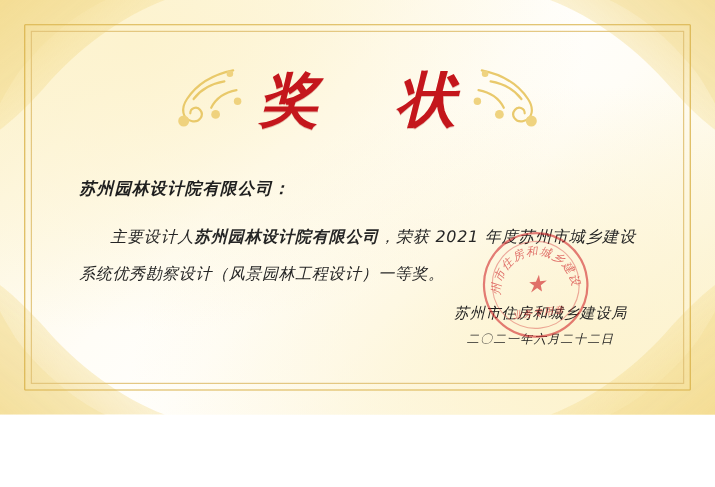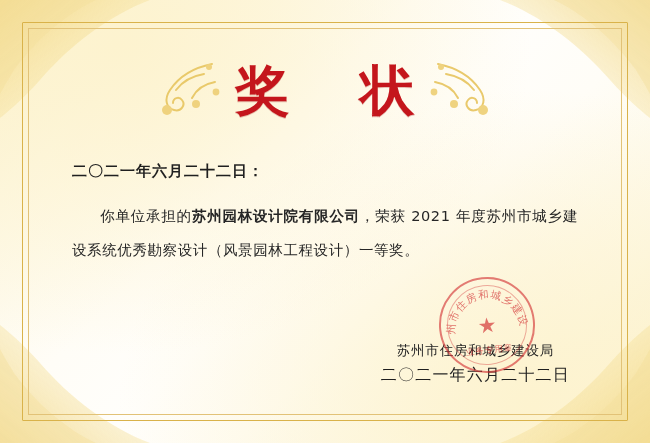--- a/index.html
+++ b/index.html
@@ -11,27 +11,28 @@
     width: 650px;
     height: 443px;
     font-family: "Liberation Sans", sans-serif;
     overflow: hidden;
   }
 
   
   .cert {
     position: relative;
     width: 650px;
-    height: 443px;
+    height: 377px;
     box-sizing: border-box;
     background:
       radial-gradient(ellipse at 18% 10%, #fdf3cf 0%, rgba(253,243,207,0) 55%),
       radial-gradient(ellipse at 82% 92%, #fdf3cf 0%, rgba(253,243,207,0) 55%),
       linear-gradient(135deg, #fbf0c8 0%, #fdf8e4 18%, #fffdf7 38%, #fffefb 50%, #fffdf7 62%, #fdf8e4 82%, #fbf0c8 100%);
     overflow: hidden;
+    font-style: italic;
   }
 
   
   .corner-bloom {
     position: absolute;
     width: 150px;
     height: 120px;
     pointer-events: none;
     opacity: .85;
   }
@@ -139,21 +140,21 @@
     text-align: center;
     color: #1f1f1f;
   }
   .sign-org {
     font-size: 13.5px;
     letter-spacing: .8px;
     line-height: 24px;
     white-space: nowrap;
   }
   .sign-date {
-    font-size: 16px;
+    font-size: 11px;
     letter-spacing: 1.2px;
     line-height: 24px;
     white-space: nowrap;
   }
 
   
   .seal {
     position: absolute;
     left: 405px;
     bottom: 36px;
@@ -259,24 +260,24 @@
         <g fill="#efd17a">
           <circle cx="15" cy="52" r="5"></circle>
           <circle cx="44" cy="46" r="4"></circle>
           <circle cx="64" cy="34" r="3.4"></circle>
           <circle cx="57" cy="9" r="3"></circle>
         </g>
       </svg>
     </div>
 
     <div class="body">
-      <div class="salutation">二〇二一年六月二十二日：</div>
+      <div class="salutation">苏州园林设计院有限公司：</div>
 
       <div class="para">
-        <span class="indent"></span><span>你单位承担的</span><b>苏州园林设计院有限公司</b><span>，荣获 2021 年度苏州市城乡建设系统优秀勘察设计（风景园林工程设计）一等奖。</span>
+        <span class="indent"></span><span>主要设计人</span><b>苏州园林设计院有限公司</b><span>，荣获 2021 年度苏州市城乡建设系统优秀勘察设计（风景园林工程设计）一等奖。</span>
       </div>
 
       <div class="designers">
       </div>
     </div>
 
     <div class="sign-block">
       <div class="sign-org">苏州市住房和城乡建设局</div>
       <div class="sign-date">二〇二一年六月二十二日</div>
     </div>

